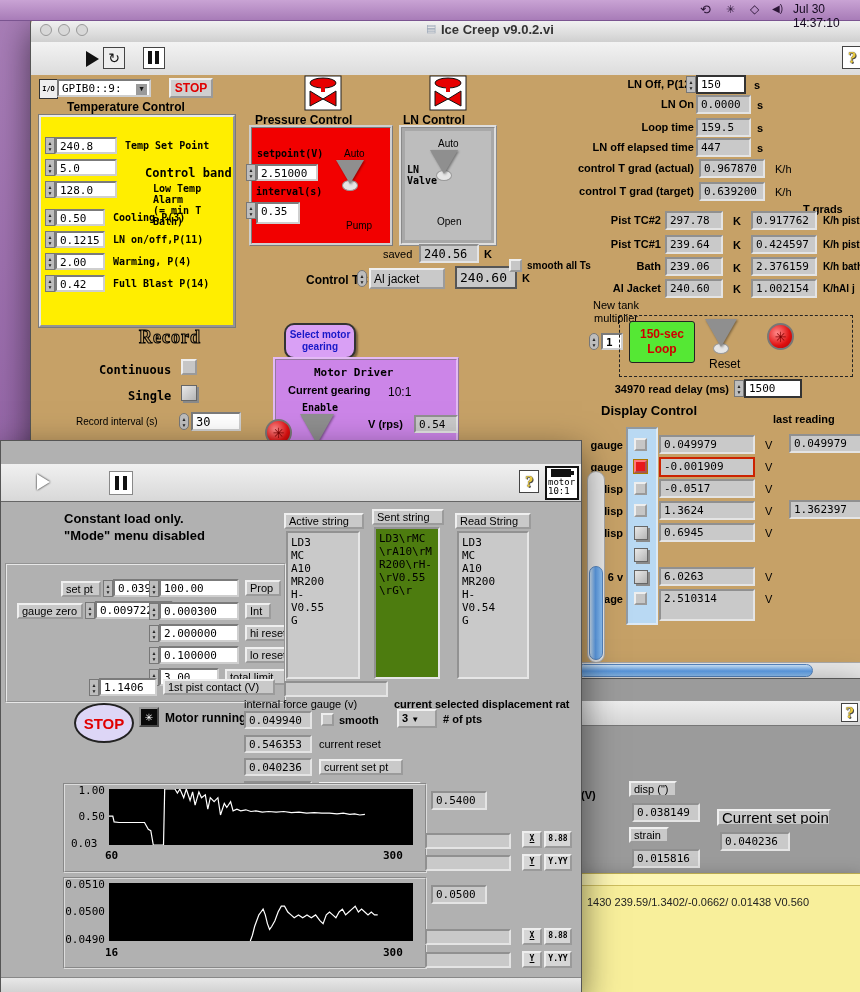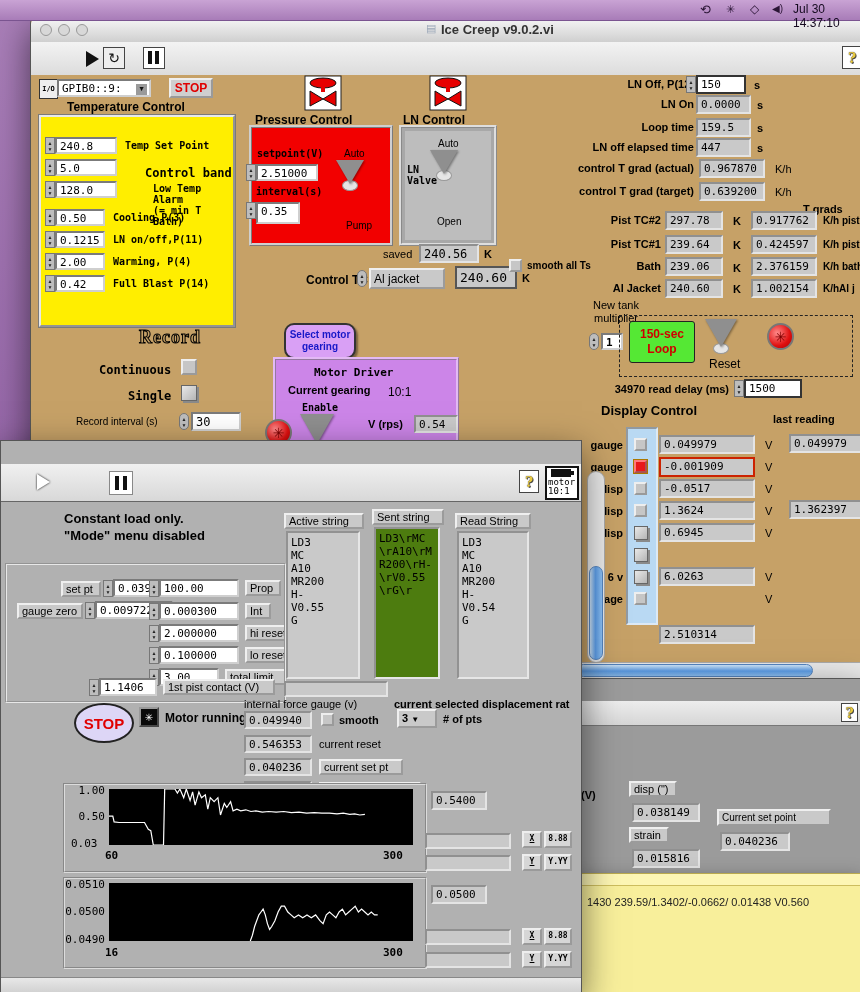--- a/index.html
+++ b/index.html
@@ -245,21 +245,21 @@
 
     <div class="abs cube" style="left:603px;top:473px;"></div>
 
     <div class="abs lbl" style="left:500px;top:496px;width:92px;text-align:right;font-size:11px;">6 v</div>
     <div class="abs cube" style="left:603px;top:495px;"></div>
     <div class="abs ind" style="left:628px;top:492px;width:96px;height:19px;">6.0263</div>
     <div class="abs lbl" style="left:734px;top:496px;font-size:11px;font-weight:normal;">V</div>
 
     <div class="abs lbl" style="left:500px;top:518px;width:92px;text-align:right;font-size:11px;">e gage</div>
     <div class="abs chk" style="left:603px;top:517px;"></div>
-    <div class="abs ind" style="left:628px;top:514px;width:96px;height:19px;margin-top:36px;">2.510314</div>
+    <div class="abs ind" style="left:628px;top:514px;width:96px;height:32px;">2.510314</div>
     <div class="abs lbl" style="left:734px;top:518px;font-size:11px;font-weight:normal;">V</div>
 
     <div class="abs aqua-track" style="left:556px;top:396px;width:18px;height:192px;">
       <div class="aqua-thumb" style="position:absolute;left:1px;top:94px;width:14px;height:94px;"></div>
     </div>
 
     <div class="abs" style="left:108px;top:252px;font:bold 18px 'Liberation Serif',serif;color:#c6a167;-webkit-text-stroke:1px #000;letter-spacing:1px;">Record</div>
     <div class="abs lbl mono" style="left:68px;top:288px;font-size:12px;">Continuous</div>
     <div class="abs chk" style="left:150px;top:284px;width:16px;height:16px;"></div>
     <div class="abs lbl mono" style="left:97px;top:314px;font-size:12px;">Single</div>
@@ -294,21 +294,21 @@
 
 <div class="abs window" style="left:578px;top:678px;width:282px;height:314px;z-index:2;background:#9b9b9b;">
   <div class="abs" style="left:0;top:22px;width:282px;height:24px;background:linear-gradient(#ededed,#d6d6d6);border-bottom:1px solid #777;">
     <div class="abs helpbox" style="left:262px;top:2px;width:17px;height:19px;line-height:19px;">?</div>
   </div>
   <div class="abs lbl" style="left:2px;top:110px;font-size:11px;">(V)</div>
   <div class="abs raised" style="left:50px;top:102px;width:48px;height:16px;font-size:11px;font-weight:normal;">disp (")</div>
   <div class="abs ind" style="left:53px;top:124px;width:68px;height:19px;">0.038149</div>
   <div class="abs raised" style="left:50px;top:148px;width:40px;height:16px;font-size:11px;font-weight:normal;">strain</div>
   <div class="abs ind" style="left:53px;top:170px;width:68px;height:19px;">0.015816</div>
-  <div class="abs raised" style="left:138px;top:130px;width:114px;height:17px;font-size:10px;line-height:14px;font-weight:normal;">Current set point</div>
+  <div class="abs raised" style="left:138px;top:130px;width:114px;height:17px;font-size:15px;line-height:14px;font-weight:normal;">Current set point</div>
   <div class="abs ind" style="left:141px;top:153px;width:70px;height:19px;">0.040236</div>
 </div>
 
 <div class="abs" style="left:577px;top:873px;width:283px;height:119px;background:#f8ef9b;border:1px solid #b9a94e;z-index:3;box-shadow:0 6px 18px rgba(0,0,0,.4);">
   <div style="height:11px;background:#fdf6b4;border-bottom:1px solid #cdbd5e;"></div>
   <div class="abs" style="left:9px;top:22px;font-size:11px;color:#222;">1430 239.59/1.3402/-0.0662/ 0.01438 V0.560</div>
 </div>
 
 <div class="abs window" style="left:0;top:440px;width:580px;height:552px;z-index:4;background:#b1b1b1;overflow:hidden;">
   <div class="abs" style="left:0;top:23px;width:580px;height:37px;background:linear-gradient(#f0f0f0,#d8d8d8);border-bottom:1px solid #666;">

